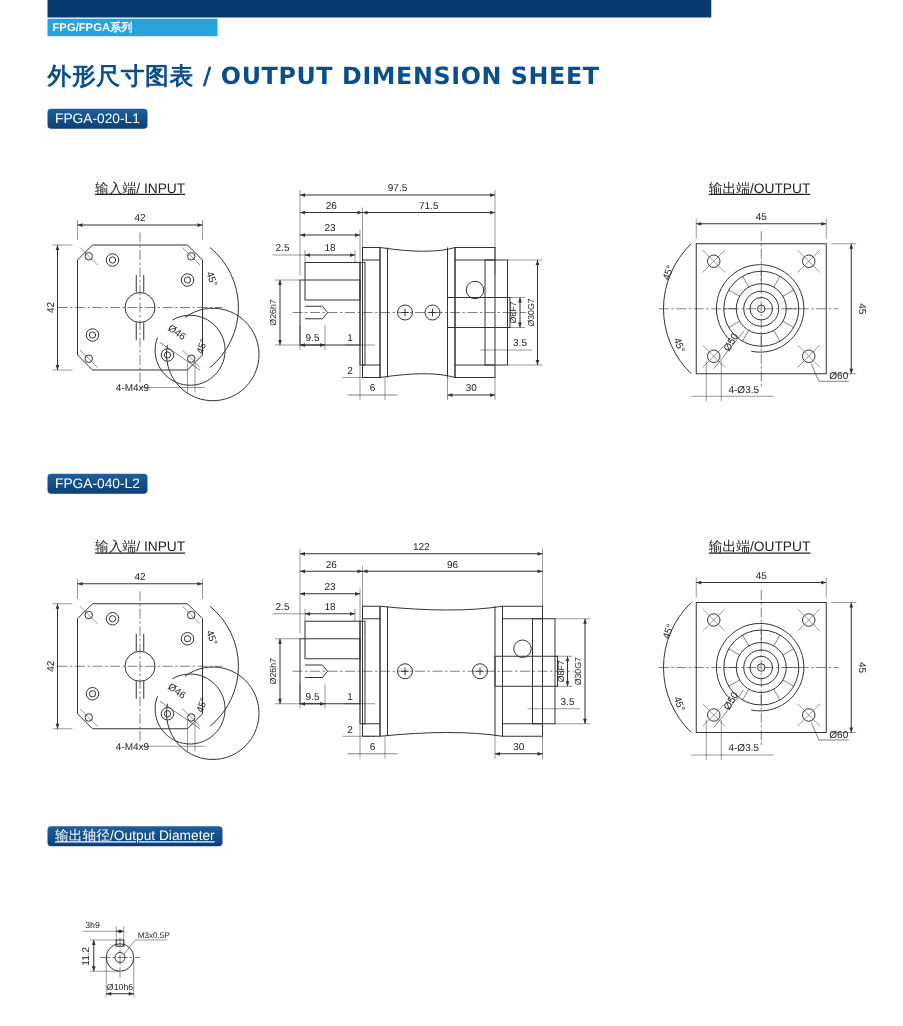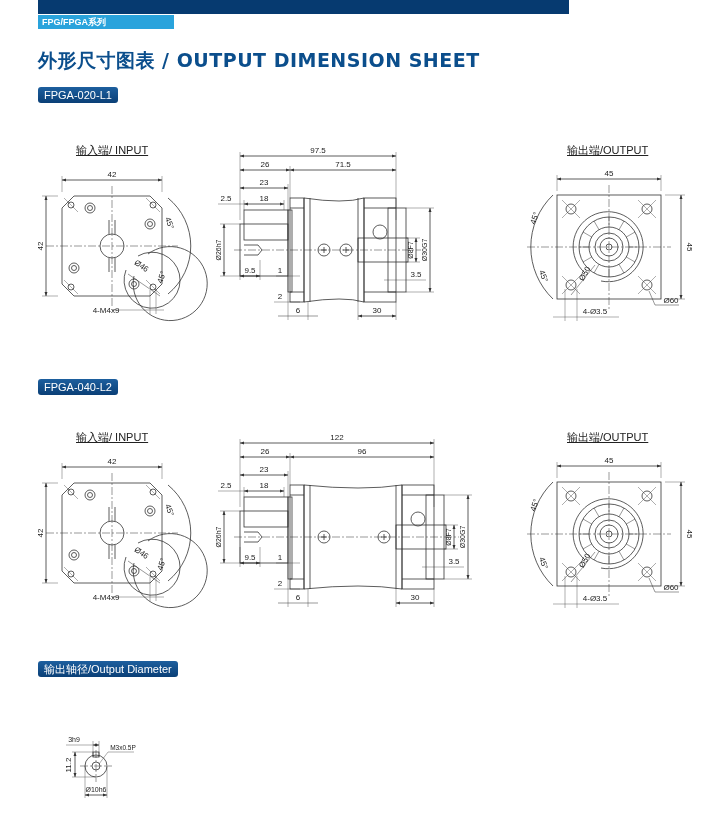--- a/index.html
+++ b/index.html
@@ -22,21 +22,21 @@
 <div class="page-title">外形尺寸图表 / OUTPUT DIMENSION SHEET</div>
 
 <div class="badge" style="left:38px;top:87px;">FPGA-020-L1</div>
 <div class="view-label" style="left:76px;top:143px;">输入端/ INPUT</div>
 <div class="view-label" style="left:567px;top:143px;">输出端/OUTPUT</div>
 
 <div class="badge" style="left:38px;top:379px;">FPGA-040-L2</div>
 <div class="view-label" style="left:76px;top:430px;">输入端/ INPUT</div>
 <div class="view-label" style="left:567px;top:430px;">输出端/OUTPUT</div>
 
-<div class="badge" style="left:38px;top:661px;">输出轴径/Output Diameter</div>
+<div class="badge" style="left:38px;top:661px;text-decoration:underline;">输出轴径/Output Diameter</div>
 
 <svg class="draw" width="722" height="821" stroke="#333" fill="none" stroke-width="0.8">
 
   <g id="model0">
       <path d="M74,196 L150,196 L162,208 L162,284 L150,296 L74,296 L62,284 L62,208 Z"></path>
       <line x1="46" y1="246" x2="178" y2="246" stroke-dasharray="8 2 2 2" stroke-width="0.5"></line>
       <line x1="112" y1="186" x2="112" y2="306" stroke-dasharray="8 2 2 2" stroke-width="0.5"></line>
       <path d="M148,254 A37 37 0 1 1 134,276"></path>
       <path d="M138,256 A28 28 0 1 1 126,270"></path>
       <circle cx="112" cy="246" r="12"></circle>

